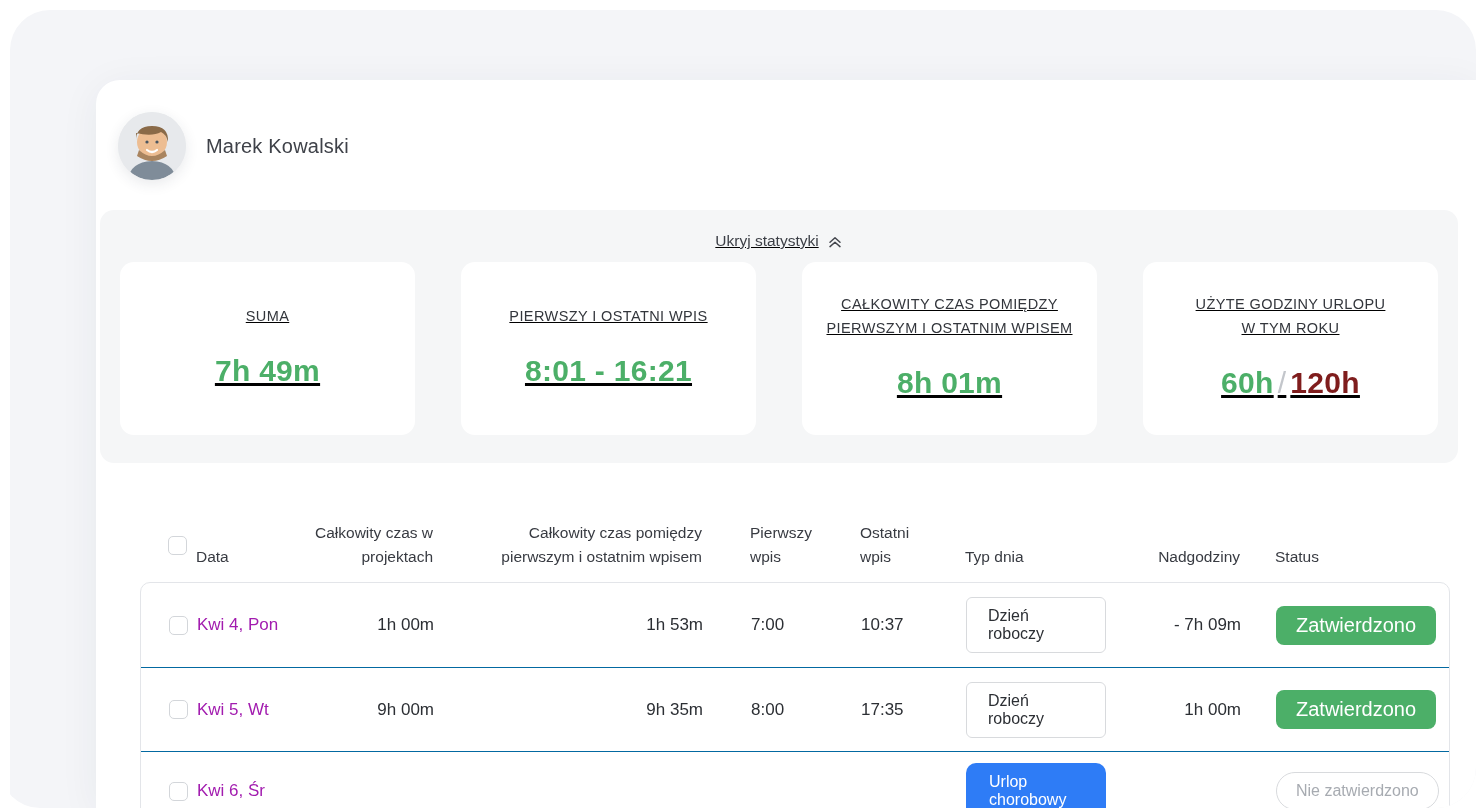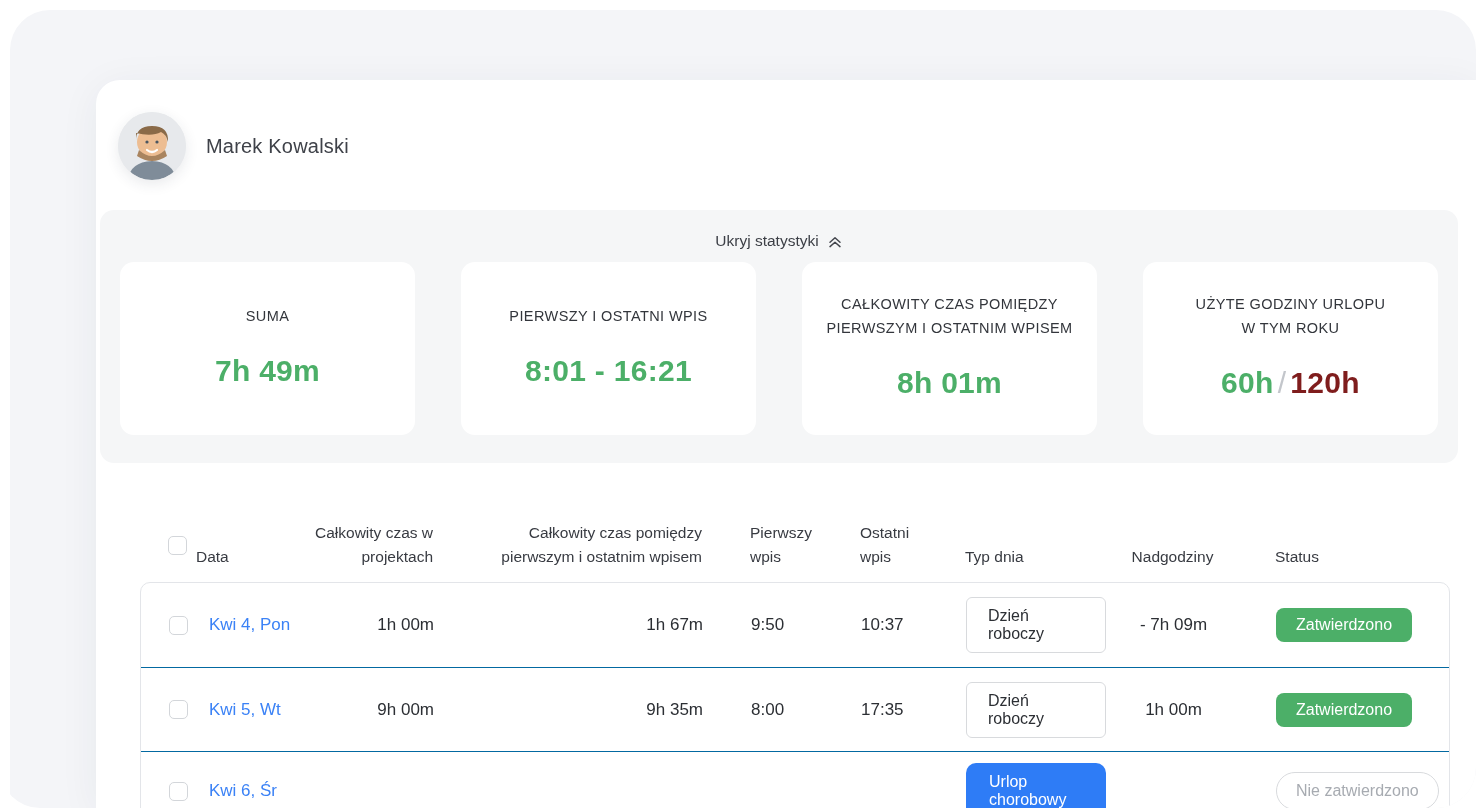--- a/index.html
+++ b/index.html
@@ -25,21 +25,21 @@
   .avatar {
     width:68px; height:68px; border-radius:50%; overflow:hidden; flex:0 0 auto;
     background:#e7e9ec; box-shadow:0 4px 14px rgba(40,50,70,0.10);
   }
   .avatar svg { display:block; }
   .user-name { margin-left:20px; font-size:20px; color:#3f4249; letter-spacing:0.2px; }
 
   
   .stats-panel {
     position:absolute; left:4px; right:18px; top:130px; height:253px;
-    background:#f5f6f7; border-radius:14px; padding:14px 20px 0 20px;
+    background:#f5f6f7; border-radius:14px; padding:14px 20px 0 20px;text-decoration:underline;
   }
   .stats-toggle {
     display:flex; align-items:center; justify-content:center; gap:8px;
     height:34px; cursor:pointer; color:#3c3f46; font-size:15.5px;
   }
   .chevrons { display:inline-flex; margin-top:1px; }
   .stat-cards { display:flex; gap:46px; margin-top:4px; }
   .stat-card {
     flex:1; height:173px; background:#ffffff; border-radius:14px;
     display:flex; flex-direction:column; align-items:center; justify-content:center;
@@ -68,36 +68,36 @@
 
   .cell-check { padding-left:28px; }
   .checkbox {
     width:19px; height:19px; border:1.5px solid #d3d6da; border-radius:5px;
     background:#fff; cursor:pointer;
   }
   .c-right { text-align:right; }
   .c-first { padding-left:48px; }
   .c-last  { padding-left:45px; }
   .c-type  { padding-left:40px; }
-  .c-ot    { text-align:center; padding-right:3px; }
+  .c-ot    { text-align:right; padding-right:3px; }
   .c-status{ padding-left:32px; }
 
-  .date-link { color:#3b82f6; cursor:pointer;margin-left:12px; }
+  .date-link { color:#a21caf; cursor:pointer; }
 
   .pill-outline {
     display:inline-block; border:1px solid #d8dadd; border-radius:6px;
     padding:9px 21px; background:#fff; color:#2c2f34; font-size:16px; cursor:pointer;
   }
   .pill-blue {
     display:inline-block; border-radius:10px; padding:10px 23px;
     background:#2e7cf6; color:#ffffff; font-size:16px; cursor:pointer;
   }
   .badge-approved {
     display:inline-block; border-radius:8px; padding:8px 20px;
-    background:#4caf68; color:#ffffff; font-size:16px; cursor:pointer;
+    background:#4caf68; color:#ffffff; font-size:20px; cursor:pointer;
   }
   .badge-not {
     display:inline-block; border:1px solid #d8dadd; border-radius:20px;
     padding:9px 19px; background:#fff; color:#a7abb1; font-size:16px; cursor:pointer;
   }
 </style>
 </head>
 <body>
 
 <div class="screen">
@@ -196,22 +196,22 @@
       </div>
 
       <div class="table-card">
 
         <div class="trow">
           <div class="cell-check">
               <div class="checkbox"></div>
             </div>
           <div class="date-link">Kwi 4, Pon</div>
           <div class="c-right">1h 00m</div>
-          <div class="c-right">1h 67m</div>
-          <div class="c-first">9:50</div>
+          <div class="c-right">1h 53m</div>
+          <div class="c-first">7:00</div>
           <div class="c-last">10:37</div>
           <div class="c-type"><span class="pill-outline">Dzień roboczy</span></div>
           <div class="c-ot">- 7h 09m</div>
           <div class="c-status"><span class="badge-approved">Zatwierdzono</span></div>
         </div>
 
         <div class="trow">
           <div class="cell-check">
               <div class="checkbox"></div>
             </div>

